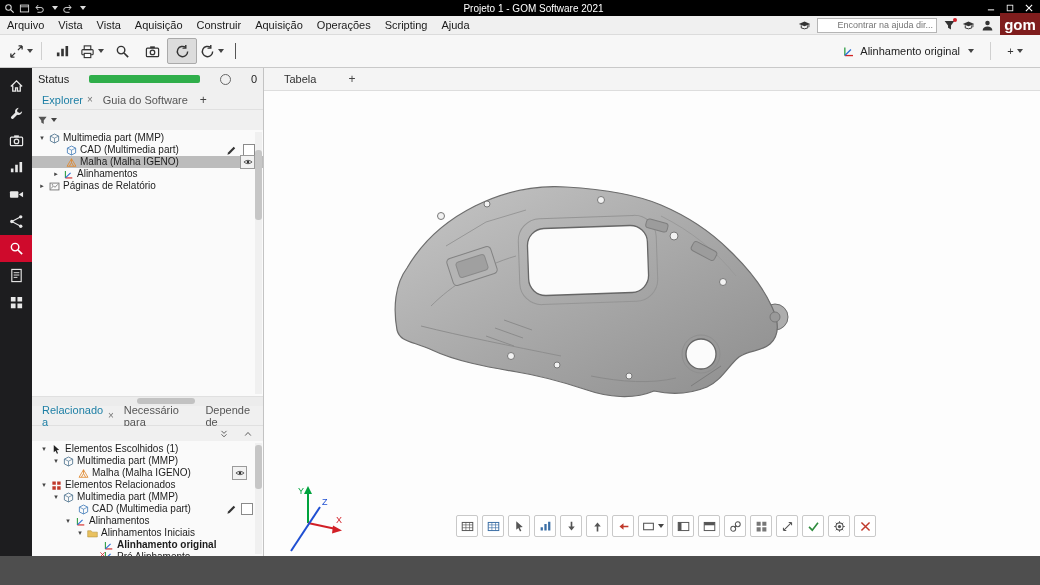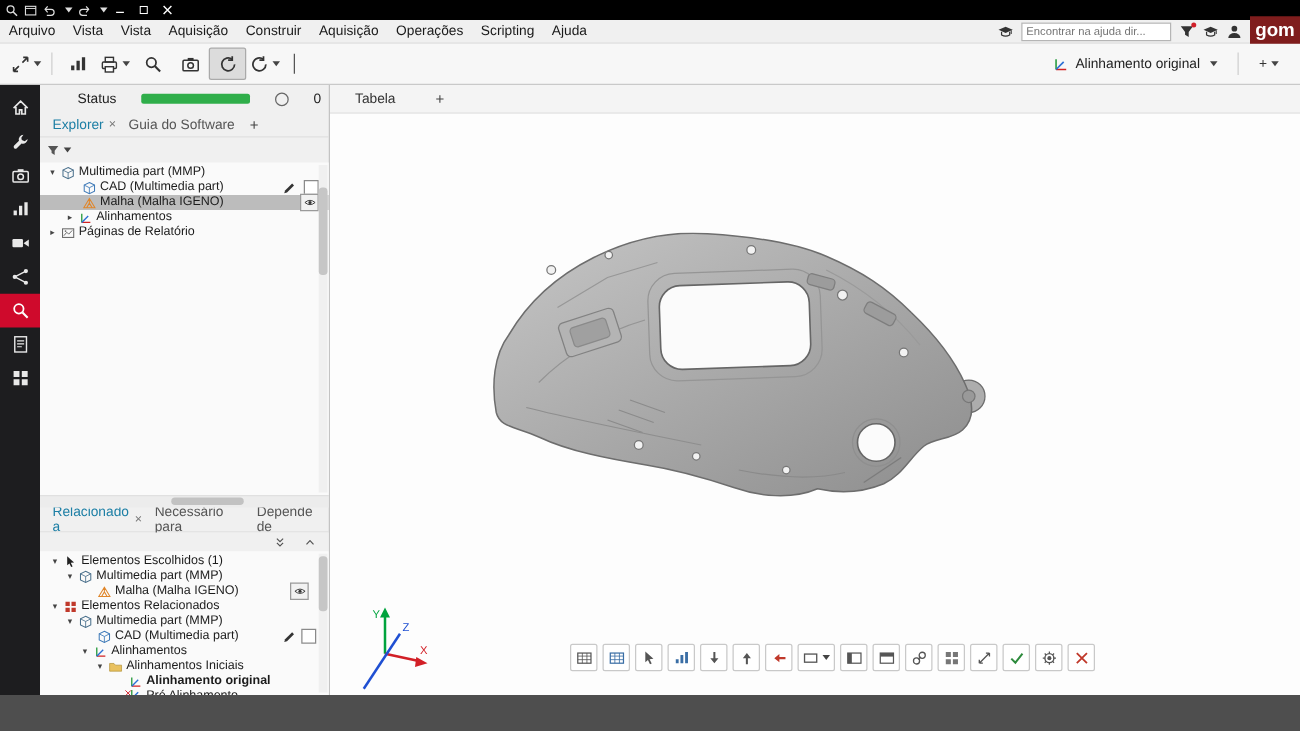--- a/index.html
+++ b/index.html
@@ -16,41 +16,41 @@
   .tb-right{display:flex;align-items:center;padding-right:2px;}
   .winbtn{width:19px;height:14px;display:flex;align-items:center;justify-content:center;color:#fff;cursor:default;}
   .winbtn .ic{width:10px;height:10px;color:#fff;}
   .gomlogo{position:absolute;top:13px;right:0;width:40px;height:22px;background:#7f1d1d;color:#fff;
            display:flex;align-items:center;justify-content:center;font-weight:bold;font-size:15px;letter-spacing:0;z-index:50;}
   
   .menubar{height:18px;background:#f0f0f0;border-bottom:1px solid #dcdcdc;display:flex;align-items:center;flex:0 0 auto;}
   .menuitem{padding:0 7px;color:#1a1a1a;}
   .menu-right{margin-left:auto;display:flex;align-items:center;gap:6px;padding-right:46px;}
   .menu-right .ic{color:#333;}
-  .helpsearch{width:112px;height:13px;border:1px solid #b5b5b5;background:#fff;font-size:9px;padding:0 3px;color:#333;font-family:"Liberation Sans",sans-serif;}
+  .helpsearch{width:112px;height:13px;border:1px solid #b5b5b5;background:#fff;font-size:9px;padding:0 3px;color:#333;font-family:"Liberation Sans",sans-serif;text-align:right;}
   .reddot{position:absolute;width:4px;height:4px;border-radius:50%;background:#d1202a;right:-1px;top:-1px;}
   .relwrap{position:relative;}
   
   .toolbar{height:32px;background:#f7f7f7;border-bottom:1px solid #c9c9c9;display:flex;align-items:center;padding:0 6px;flex:0 0 auto;}
   .tbtn{height:24px;min-width:24px;display:flex;align-items:center;justify-content:center;border:1px solid transparent;border-radius:2px;color:#333;padding:0 2px;}
   .tbtn .ic{width:15px;height:15px;}
   .tbtn.active{background:#dcdcdc;border-color:#aaa;}
   .tsep{width:1px;height:18px;background:#d0d0d0;margin:0 5px;}
   .editcaret{width:1px;height:16px;background:#555;margin-left:8px;}
   .tool-right{margin-left:auto;display:flex;align-items:center;gap:4px;padding-right:4px;}
   .dropbtn{display:flex;align-items:center;gap:5px;padding:2px 6px;border:1px solid transparent;color:#222;}
   
   .content{flex:1;display:flex;min-height:0;}
   .iconstrip{width:32px;background:#1d1d1f;display:flex;flex-direction:column;align-items:center;padding-top:5px;flex:0 0 auto;}
   .stile{width:32px;height:27px;display:flex;align-items:center;justify-content:center;color:#e8e8e8;}
   .stile .ic{width:15px;height:15px;}
   .stile.active{background:#cf0a2c;color:#fff;}
   
   .leftpanel{width:231px;background:#f0f0f0;border-right:1px solid #c3c3c3;display:flex;flex-direction:column;flex:0 0 auto;min-height:0;}
-  .statusrow{height:22px;display:flex;align-items:center;gap:20px;padding:0 6px;flex:0 0 auto;margin-left:24px;}
+  .statusrow{height:22px;display:flex;align-items:center;gap:20px;padding:0 6px;flex:0 0 auto;}
   .statusbar{flex:1;height:8px;background:#2fae4a;border-radius:2px;}
   .statuscircle{width:9px;height:9px;border:1.3px solid #666;border-radius:50%;}
   .tabsrow{height:19px;display:flex;align-items:center;gap:2px;padding-left:6px;border-bottom:1px solid #e0e0e0;flex:0 0 auto;}
   .ptab{display:flex;align-items:center;gap:4px;padding:0 4px;color:#555;}
   .ptab.active{color:#1d7fa5;}
   .tabclose{color:#777;font-size:10px;}
   .tabplus{color:#444;font-size:12px;padding:0 6px;}
   .searchrow{height:18px;display:flex;align-items:center;gap:3px;padding:1px 5px;flex:0 0 auto;}
   .findinput{flex:1;height:13px;border:1px solid #b5b5b5;background:#fff;font-size:9px;padding:0 4px;color:#333;font-family:"Liberation Sans",sans-serif;}
   .funnelbtn{display:flex;align-items:center;color:#555;}
@@ -270,20 +270,21 @@
         </svg>
       <svg class="ic">
           <use href="#i-undo"></use>
         </svg>
       <span class="caret lt"></span>
       <svg class="ic">
           <use href="#i-redo"></use>
         </svg>
       <span class="caret lt"></span>
     </div>
+    <div class="tb-title">Projeto 1 - GOM Software 2021</div>
     <div class="tb-right">
       <span class="winbtn">
           <svg class="ic">
             <use href="#i-minimize"></use>
           </svg>
         </span>
       <span class="winbtn">
           <svg class="ic">
             <use href="#i-maximize"></use>
           </svg>

